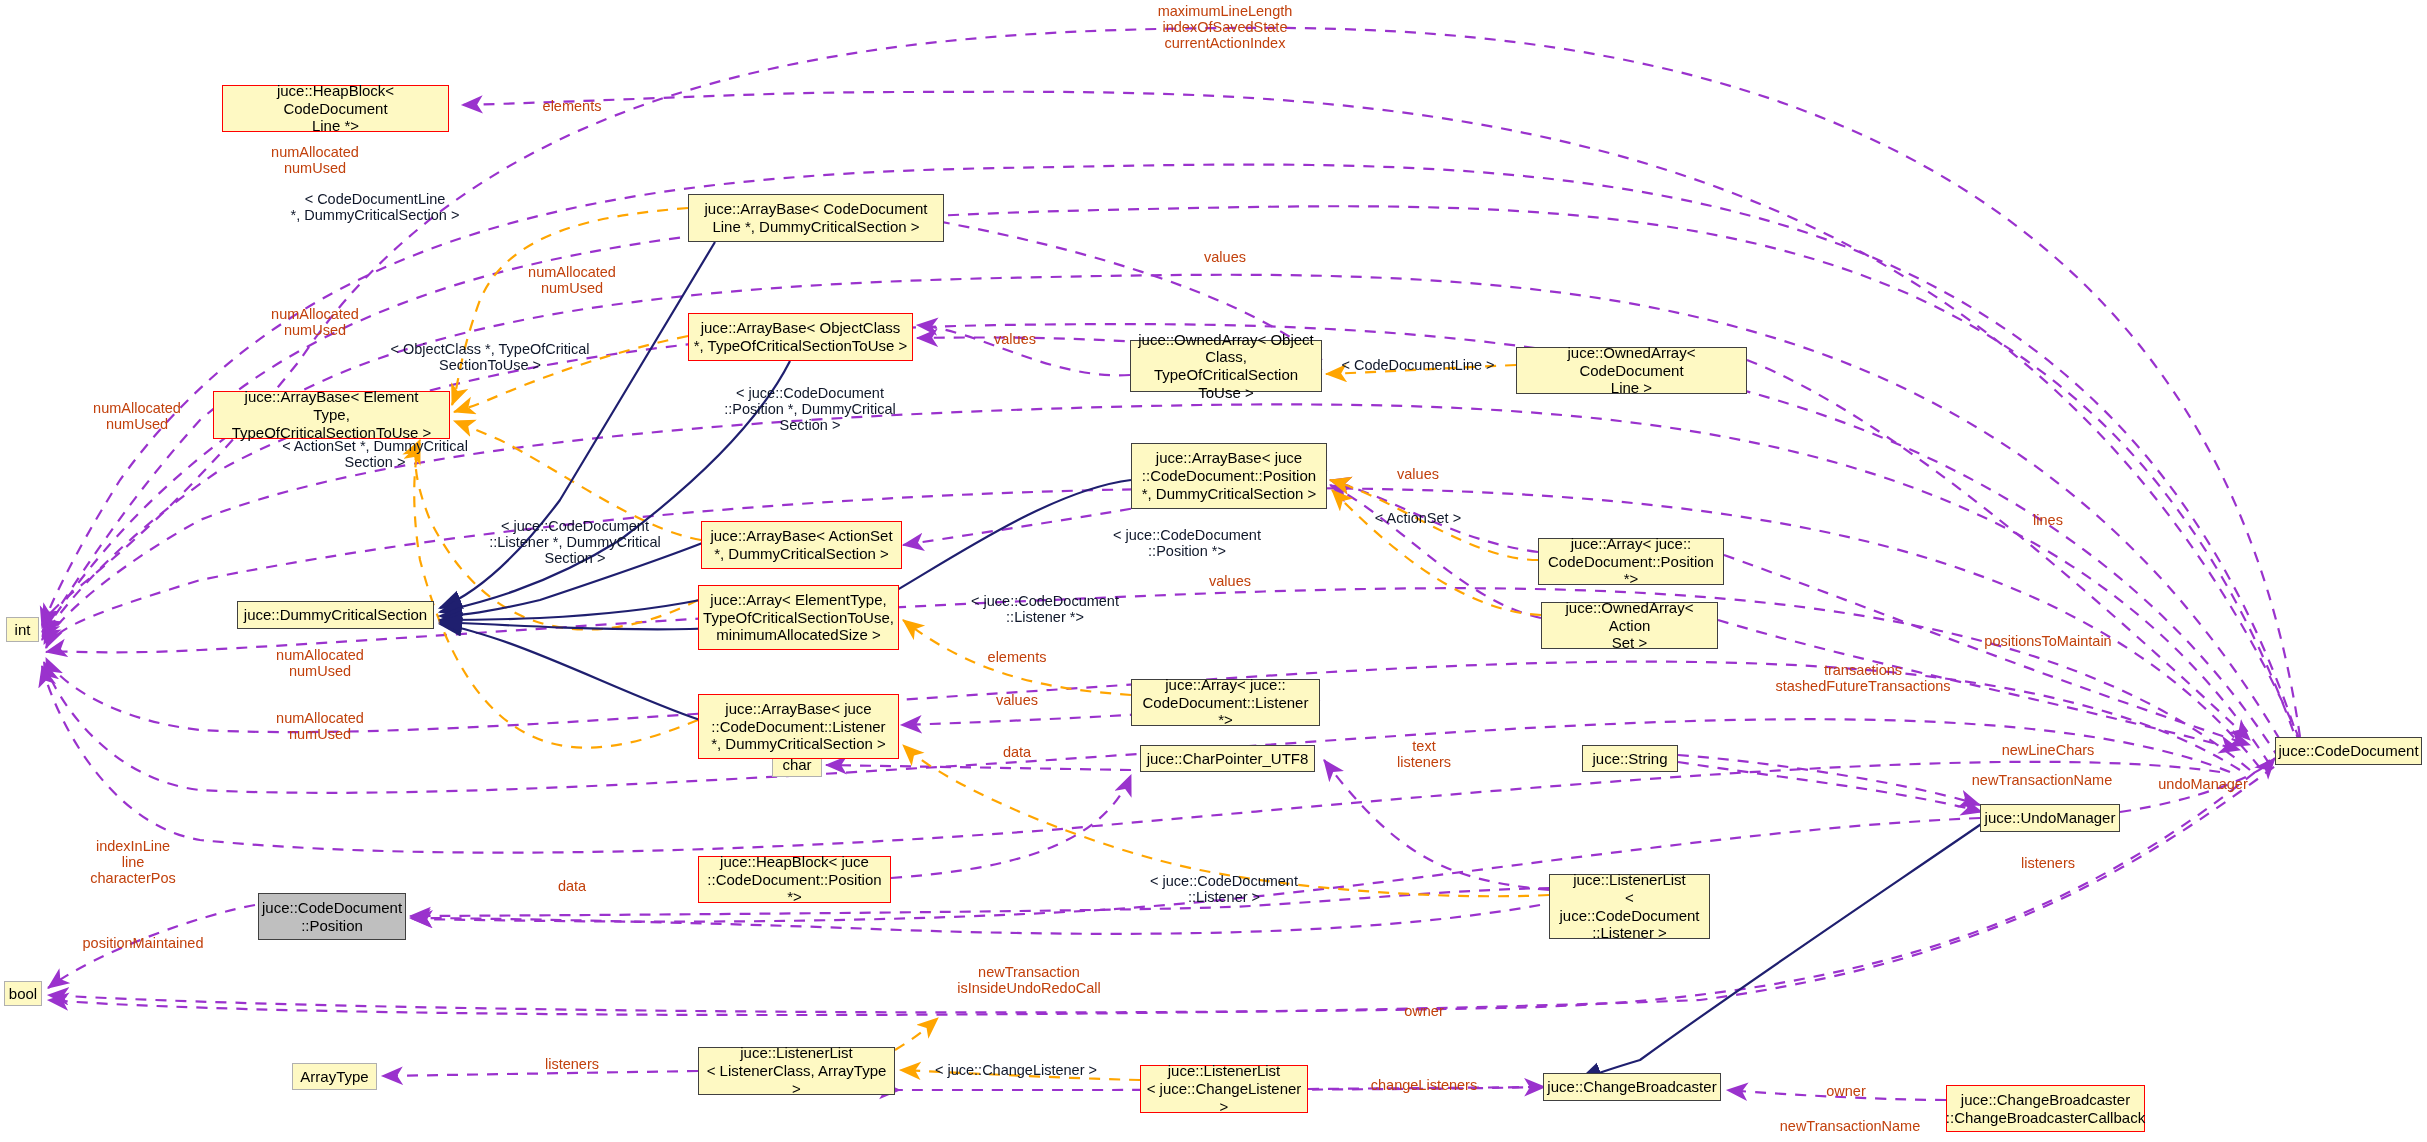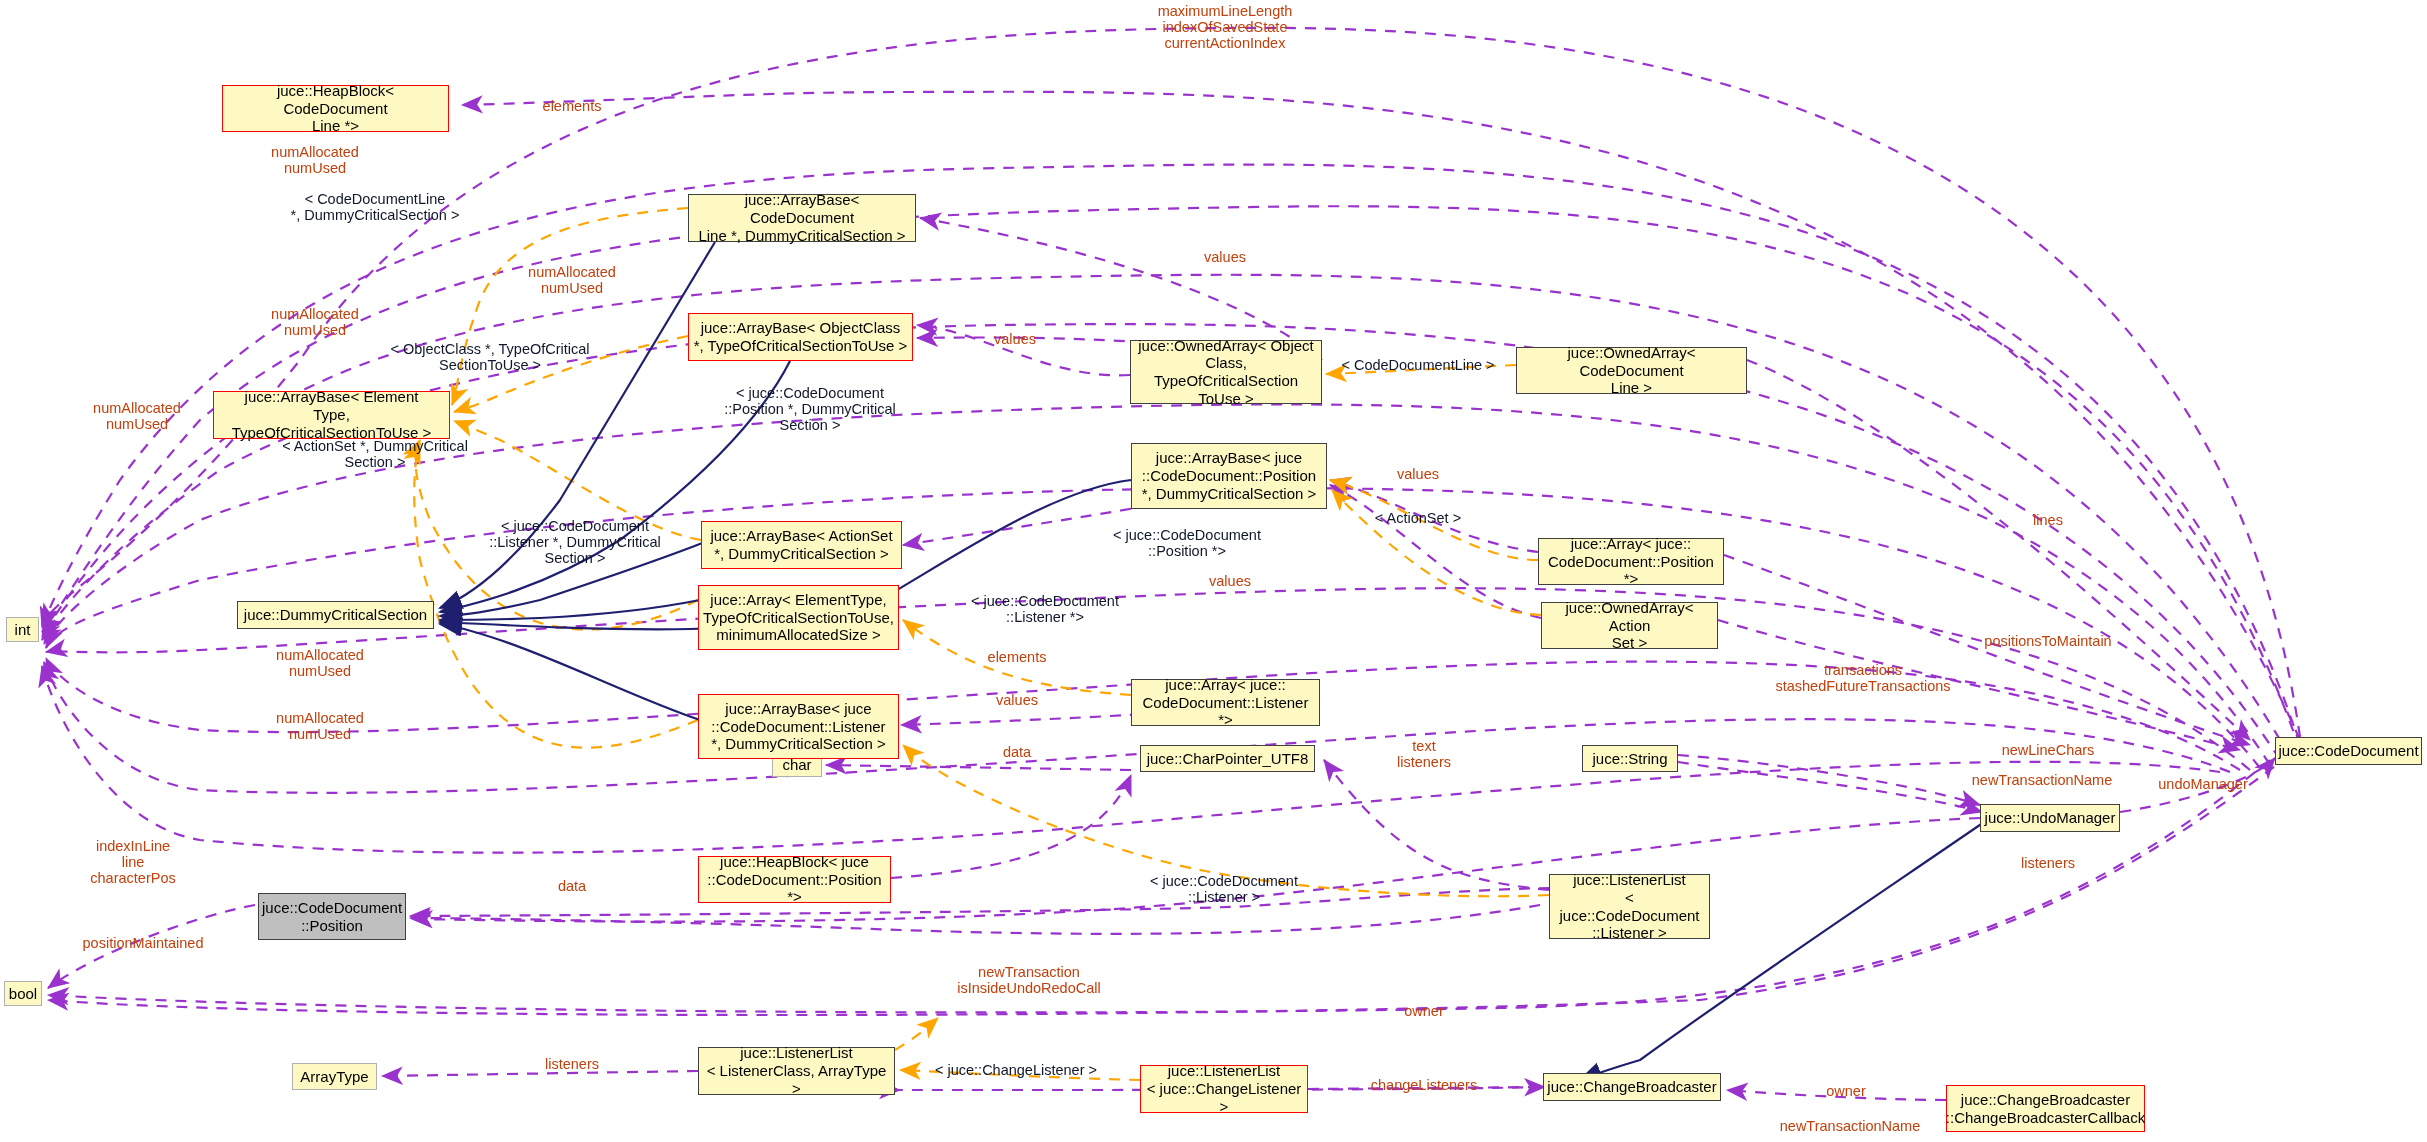--- a/index.html
+++ b/index.html
@@ -138,39 +138,39 @@
       <path d="M1990,818 C1900,880 1750,980 1640,1060 C1600,1072 1590,1076 1580,1080"></path>
     </g>
   </svg>
 
   <div class="node light-border" style="left:6px;top:617px;width:33px;height:25px;">int</div>
   <div class="node light-border" style="left:4px;top:981px;width:38px;height:25px;">bool</div>
   <div class="node light-border" style="left:772px;top:752px;width:50px;height:25px;">char</div>
   <div class="node light-border" style="left:292px;top:1063px;width:85px;height:27px;">ArrayType</div>
   <div class="node red-border" style="left:222px;top:85px;width:227px;height:47px;">juce::HeapBlock&lt; CodeDocument
 Line *&gt;</div>
-  <div class="node grey-border" style="left:688px;top:194px;width:228px;height:48px;">juce::ArrayBase&lt; CodeDocument
+  <div class="node grey-border" style="left:688px;top:194px;width:256px;height:48px;">juce::ArrayBase&lt; CodeDocument
 Line *, DummyCriticalSection &gt;</div>
   <div class="node red-border" style="left:688px;top:313px;width:225px;height:48px;">juce::ArrayBase&lt; ObjectClass
 *, TypeOfCriticalSectionToUse &gt;</div>
   <div class="node red-border" style="left:213px;top:391px;width:237px;height:48px;">juce::ArrayBase&lt; Element
 Type, TypeOfCriticalSectionToUse &gt;</div>
   <div class="node grey-border" style="left:237px;top:601px;width:197px;height:28px;">juce::DummyCriticalSection</div>
   <div class="node red-border" style="left:701px;top:521px;width:201px;height:48px;">juce::ArrayBase&lt; ActionSet
 *, DummyCriticalSection &gt;</div>
   <div class="node red-border" style="left:698px;top:585px;width:201px;height:65px;">juce::Array&lt; ElementType,
 TypeOfCriticalSectionToUse,
 minimumAllocatedSize &gt;</div>
   <div class="node red-border" style="left:698px;top:694px;width:201px;height:65px;">juce::ArrayBase&lt; juce
 ::CodeDocument::Listener
 *, DummyCriticalSection &gt;</div>
   <div class="node grey-border" style="left:1131px;top:443px;width:196px;height:66px;">juce::ArrayBase&lt; juce
 ::CodeDocument::Position
 *, DummyCriticalSection &gt;</div>
-  <div class="node grey-border" style="left:1130px;top:340px;width:192px;height:64px;">juce::OwnedArray&lt; Object
+  <div class="node grey-border" style="left:1130px;top:340px;width:192px;height:52px;">juce::OwnedArray&lt; Object
 Class, TypeOfCriticalSection
 ToUse &gt;</div>
   <div class="node grey-border" style="left:1516px;top:347px;width:231px;height:47px;">juce::OwnedArray&lt; CodeDocument
 Line &gt;</div>
   <div class="node grey-border" style="left:1538px;top:538px;width:186px;height:47px;">juce::Array&lt; juce::
 CodeDocument::Position *&gt;</div>
   <div class="node grey-border" style="left:1541px;top:602px;width:177px;height:47px;">juce::OwnedArray&lt; Action
 Set &gt;</div>
   <div class="node grey-border" style="left:1131px;top:679px;width:189px;height:47px;">juce::Array&lt; juce::
 CodeDocument::Listener *&gt;</div>

